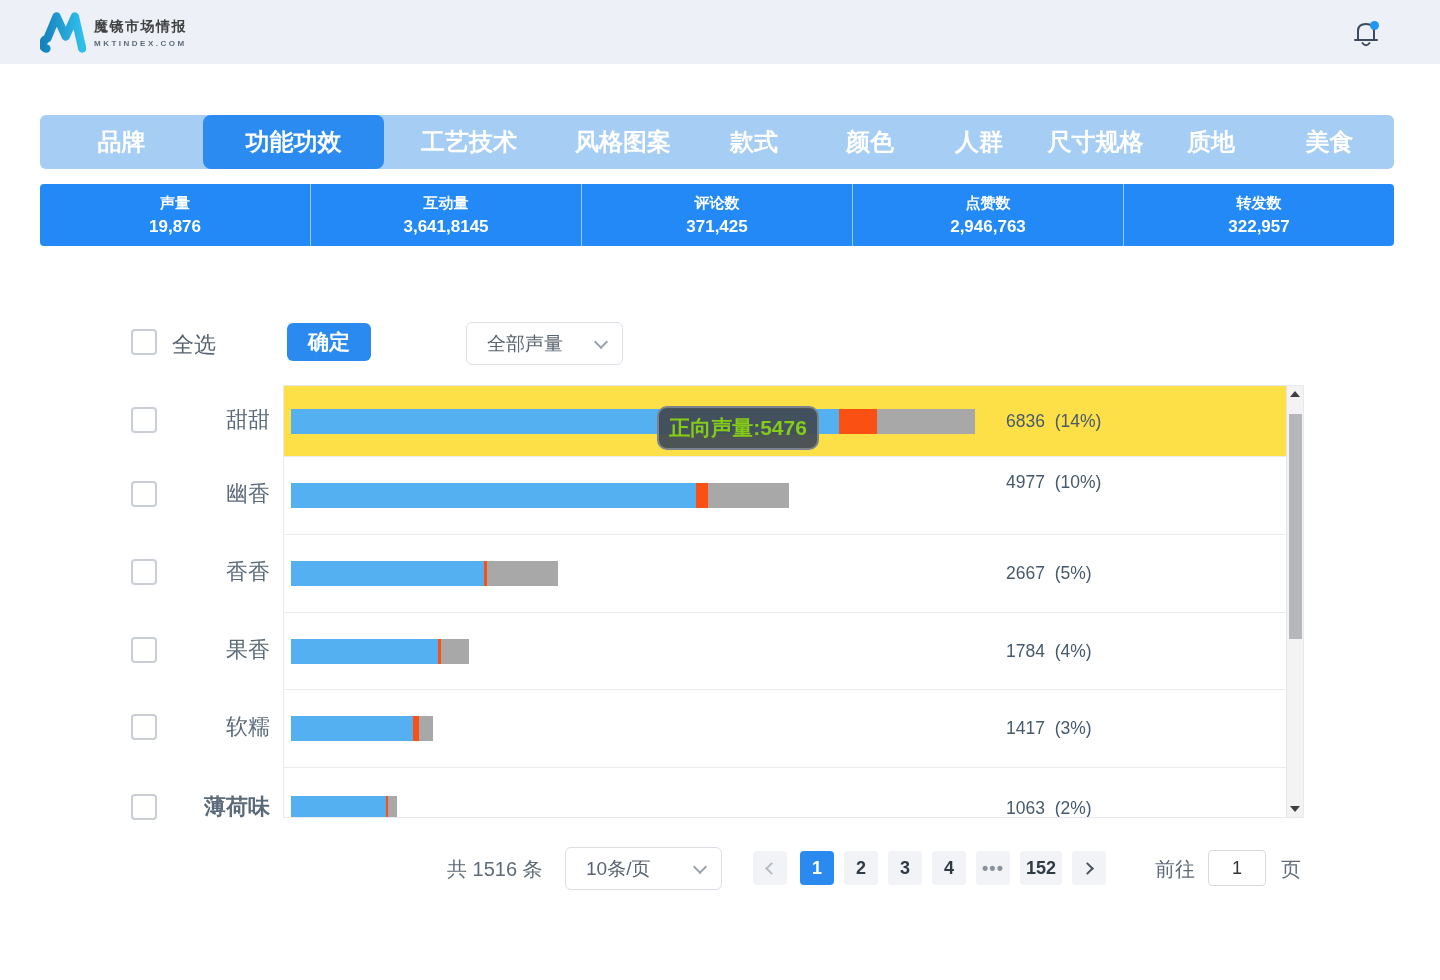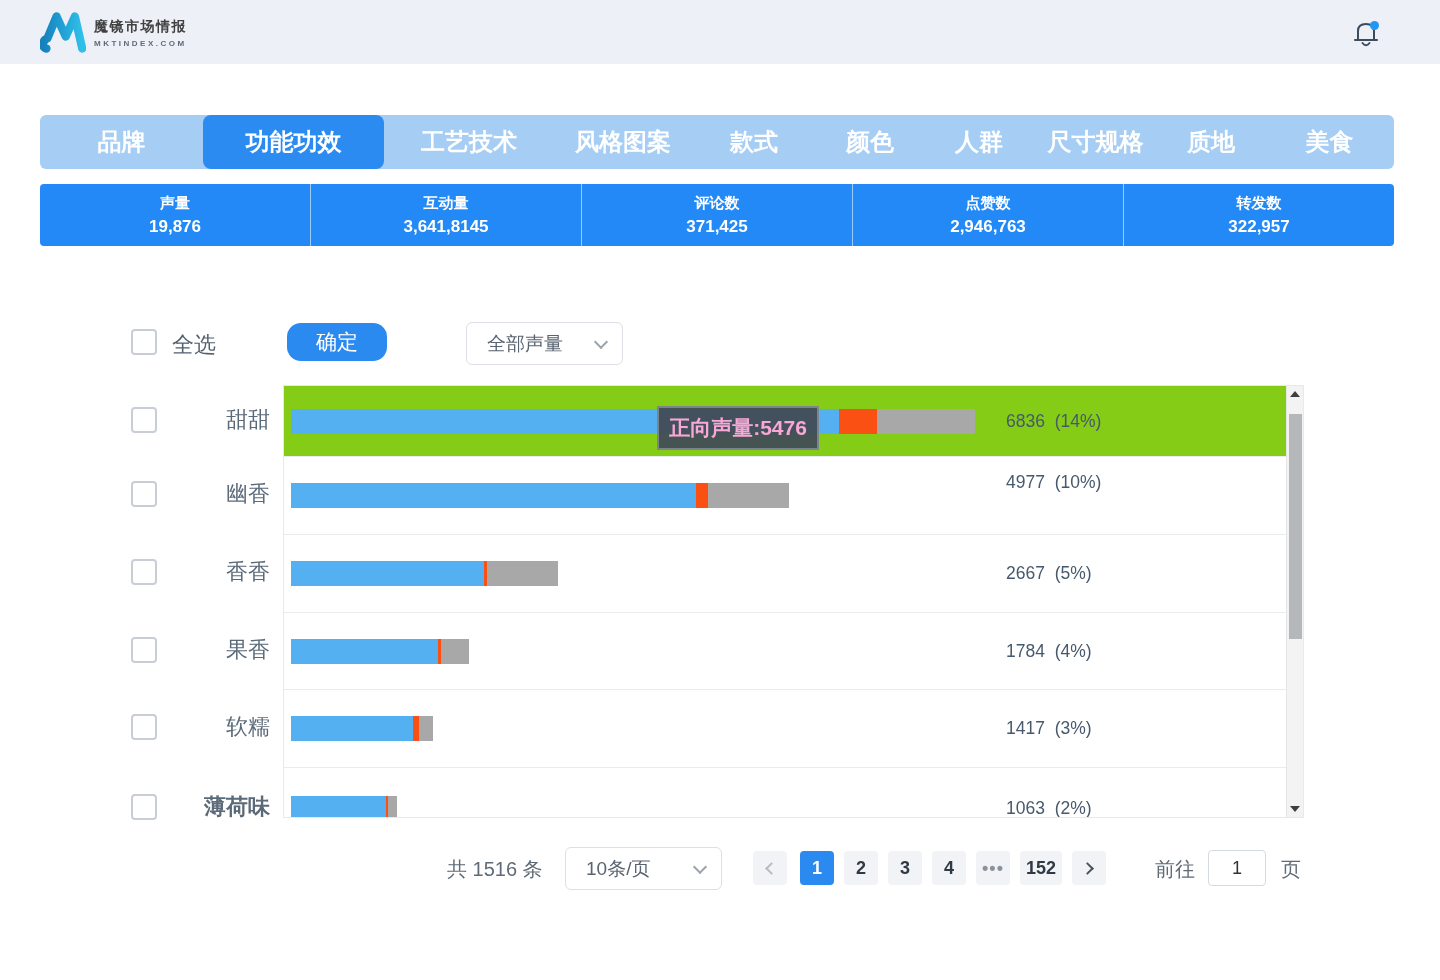--- a/index.html
+++ b/index.html
@@ -27,22 +27,22 @@
               background:#2289f6; border-radius:4px; display:flex; }
   .stat-cell { flex:1; display:flex; flex-direction:column; align-items:center; justify-content:center; }
   .stat-cell + .stat-cell { border-left:1px solid rgba(255,255,255,0.55); }
   .stat-label { color:#fff; font-size:15px; font-weight:bold; }
   .stat-value { color:#fff; font-size:17px; font-weight:600; margin-top:4px; }
 
   
   .cbox { width:26px; height:26px; background:#fff; border:2px solid #c9ced6; border-radius:4px; cursor:pointer; }
   .filter-cbox { position:absolute; left:131px; top:329px; }
   .select-all { position:absolute; left:172px; top:330px; font-size:22px; color:#55606e; }
-  .confirm-btn { position:absolute; left:287px; top:323px; width:100px; height:38px;
-                 background:#2a8af0; border-radius:14px; color:#fff; font-size:21px; font-weight:normal;
+  .confirm-btn { position:absolute; left:287px; top:323px; width:84px; height:38px;
+                 background:#2a8af0; border-radius:6px; color:#fff; font-size:21px; font-weight:bold;
                  display:flex; align-items:center; justify-content:center; cursor:pointer; }
   .dropdown { background:#fff; border:1px solid #dcdfe6; border-radius:6px;
               display:flex; align-items:center; justify-content:space-between;
               padding:0 16px 0 20px; cursor:pointer; }
   .volume-dd { position:absolute; left:466px; top:322px; width:157px; height:43px; }
   .dd-text { font-size:19px; color:#5a6470; }
   .chev-down { width:10px; height:10px; border-right:2px solid #9aa2ab; border-bottom:2px solid #9aa2ab;
                transform:rotate(45deg); margin-top:-4px; }
 
   
@@ -50,30 +50,30 @@
   .label-row { position:relative; width:140px; }
   .row-cbox { position:absolute; left:1px; }
   .row-label { position:absolute; right:0; height:30px; line-height:30px;
                font-size:22px; color:#5b6a79; white-space:nowrap; }
 
   .chart-box { position:absolute; left:283px; top:385px; width:1021px; height:433px;
                background:#fff; border:1px solid #e6e9ee; overflow:hidden; }
   .chart-rows { position:absolute; left:0; top:0; right:17px; bottom:0; }
   .chart-row { position:relative; width:100%; border-bottom:1px solid #e9ecef; }
   .chart-row:last-child { border-bottom:none; }
-  .chart-row.hl { background:#84cc16; }
+  .chart-row.hl { background:#fde047; }
   .bar { position:absolute; left:7px; height:25px; display:flex; cursor:pointer; }
   .seg { height:25px; }
   .bar-value { position:absolute; left:722px; height:30px; line-height:30px;
                font-size:17.5px; color:#47596c; white-space:pre; }
 
   .tooltip { position:absolute; left:373px; top:20px; width:162px; height:44px;
-             background:rgba(66,76,86,0.95); border:2px solid #7b848d; border-radius:1px;
+             background:rgba(66,76,86,0.95); border:2px solid #7b848d; border-radius:10px;
              display:flex; align-items:center; justify-content:center;
-             color:#f9a8d4; font-size:21px; font-weight:bold; z-index:5; }
+             color:#84cc16; font-size:21px; font-weight:bold; z-index:5; }
 
   .scrollbar { position:absolute; right:0; top:0; width:17px; height:431px;
                background:#f3f3f3; border-left:1px solid #e6e6e6; }
   .sb-btn { position:absolute; left:0; width:16px; height:16px; display:flex; align-items:center; justify-content:center; cursor:pointer; }
   .tri-up { width:0; height:0; border-left:5px solid transparent; border-right:5px solid transparent; border-bottom:6px solid #3f3f3f; }
   .tri-down { width:0; height:0; border-left:5px solid transparent; border-right:5px solid transparent; border-top:6px solid #3f3f3f; }
   .sb-thumb { position:absolute; left:2px; top:28px; width:13px; height:225px; background:#b5b7ba; cursor:pointer; }
 
   
   .foot-text { position:absolute; font-size:20px; color:#5f6b76; }

